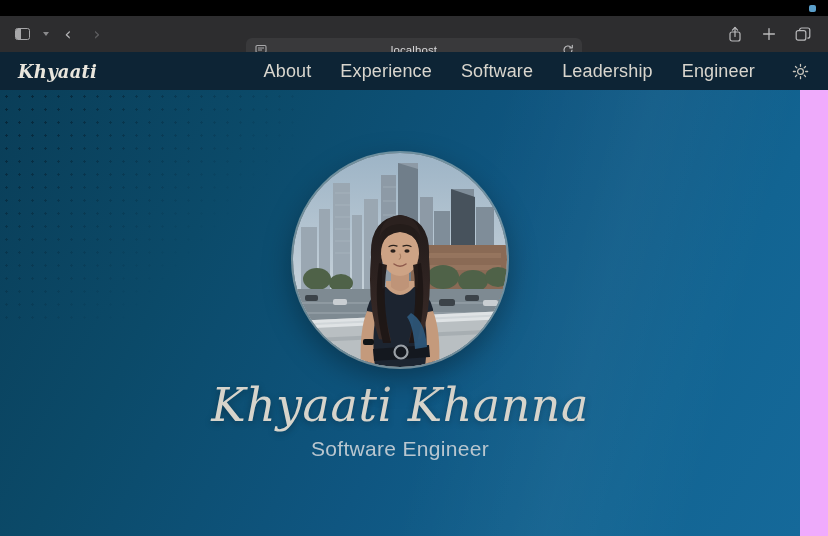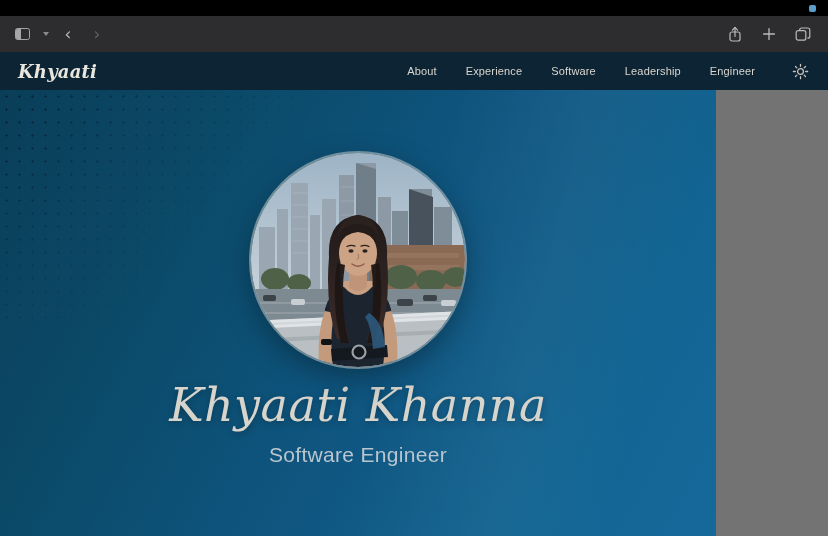--- a/index.html
+++ b/index.html
@@ -114,21 +114,21 @@
     flex:0 0 13px;
     display:flex;align-items:center;justify-content:center;
   }
 
   
   .viewport {
     position:absolute;
     top:52px; left:0;
     width:828px; height:484px;
     overflow:hidden;
-    background:#737373;
+    background:#f0abfc;
   }
 
   
   .site-nav {
     position:relative;
     z-index:5;
     width:828px; height:38px;
     background:#0d2435;
     display:flex;
     align-items:center;
@@ -142,36 +142,36 @@
     color:#e9e6dd;
     letter-spacing:0.2px;
   }
   .nav-links {
     margin-left:auto;
     display:flex;
     align-items:center;
     gap:29px;
   }
   .nav-link {
-    font-size:11px;
+    font-size:18px;
     color:#d9d6ce;
     letter-spacing:0.15px;
     cursor:default;
   }
   .theme-toggle {
     width:20px;height:20px;
     display:flex;align-items:center;justify-content:center;
     margin-left:6px;
     cursor:default;
   }
 
   
   .hero {
     position:relative;
-    width:716px;
+    width:800px;
     height:446px;
     background:
       linear-gradient(118deg,
         #0a3e58 0%,
         #0b4a69 26%,
         #0f5681 55%,
         #126492 80%,
         #15699a 100%);
     overflow:hidden;
   }
@@ -218,21 +218,21 @@
     font-family:"DejaVu Serif", "Liberation Serif", serif;
     font-style:italic;
     font-size:46px;
     line-height:1.08;
     color:#d7d4cb;
     letter-spacing:0.5px;
     text-shadow:0 2px 7px rgba(0,0,0,0.28);
     white-space:nowrap;
   }
   .hero-subtitle {
-    margin-top:12px;
+    margin-top:6px;
     font-size:21px;
     color:#b9c6cf;
     letter-spacing:0.3px;
     font-weight:400;
   }
 </style>
 </head>
 <body>
 
 <div class="window">
@@ -272,20 +272,36 @@
         </svg>
       </div>
       <div class="tb-btn">
         <svg width="16" height="15" viewBox="0 0 16 15">
           <rect x="1.2" y="3.6" width="9.6" height="9.6" rx="2" fill="none" stroke="#b9b9bb" stroke-width="1.2"></rect>
           <path d="M4.6 3.4V3a2 2 0 0 1 2-2h6.2a2 2 0 0 1 2 2v6.2a2 2 0 0 1-2 2h-.4" fill="none" stroke="#b9b9bb" stroke-width="1.2"></path>
         </svg>
       </div>
     </div>
 
+    <div class="urlbar">
+      <span class="url-icon">
+        <svg width="12" height="12" viewBox="0 0 12 12">
+          <rect x="1" y="1.5" width="10" height="7" rx="1.2" fill="none" stroke="#a9a9ab" stroke-width="1.1"></rect>
+          <path d="M3 4h6M3 6h4" stroke="#a9a9ab" stroke-width="1"></path>
+          <path d="M3.2 10.4h5.6" stroke="#a9a9ab" stroke-width="1.1" stroke-linecap="round"></path>
+        </svg>
+      </span>
+      <span class="url-text" title="Search or enter website name">localhost</span>
+      <span class="reload-icon">
+        <svg width="12" height="12" viewBox="0 0 12 12">
+          <path d="M10 6a4 4 0 1 1-1.3-2.95" fill="none" stroke="#bcbcbe" stroke-width="1.15" stroke-linecap="round"></path>
+          <path d="M10.3 1.2v2.6H7.7" fill="none" stroke="#bcbcbe" stroke-width="1.15" stroke-linecap="round" stroke-linejoin="round"></path>
+        </svg>
+      </span>
+    </div>
   </div>
 
   <div class="viewport">
 
     <div class="site-nav">
       <div class="logo">Khyaati</div>
       <div class="nav-links">
         <span class="nav-link">About</span>
         <span class="nav-link">Experience</span>
         <span class="nav-link">Software</span>

